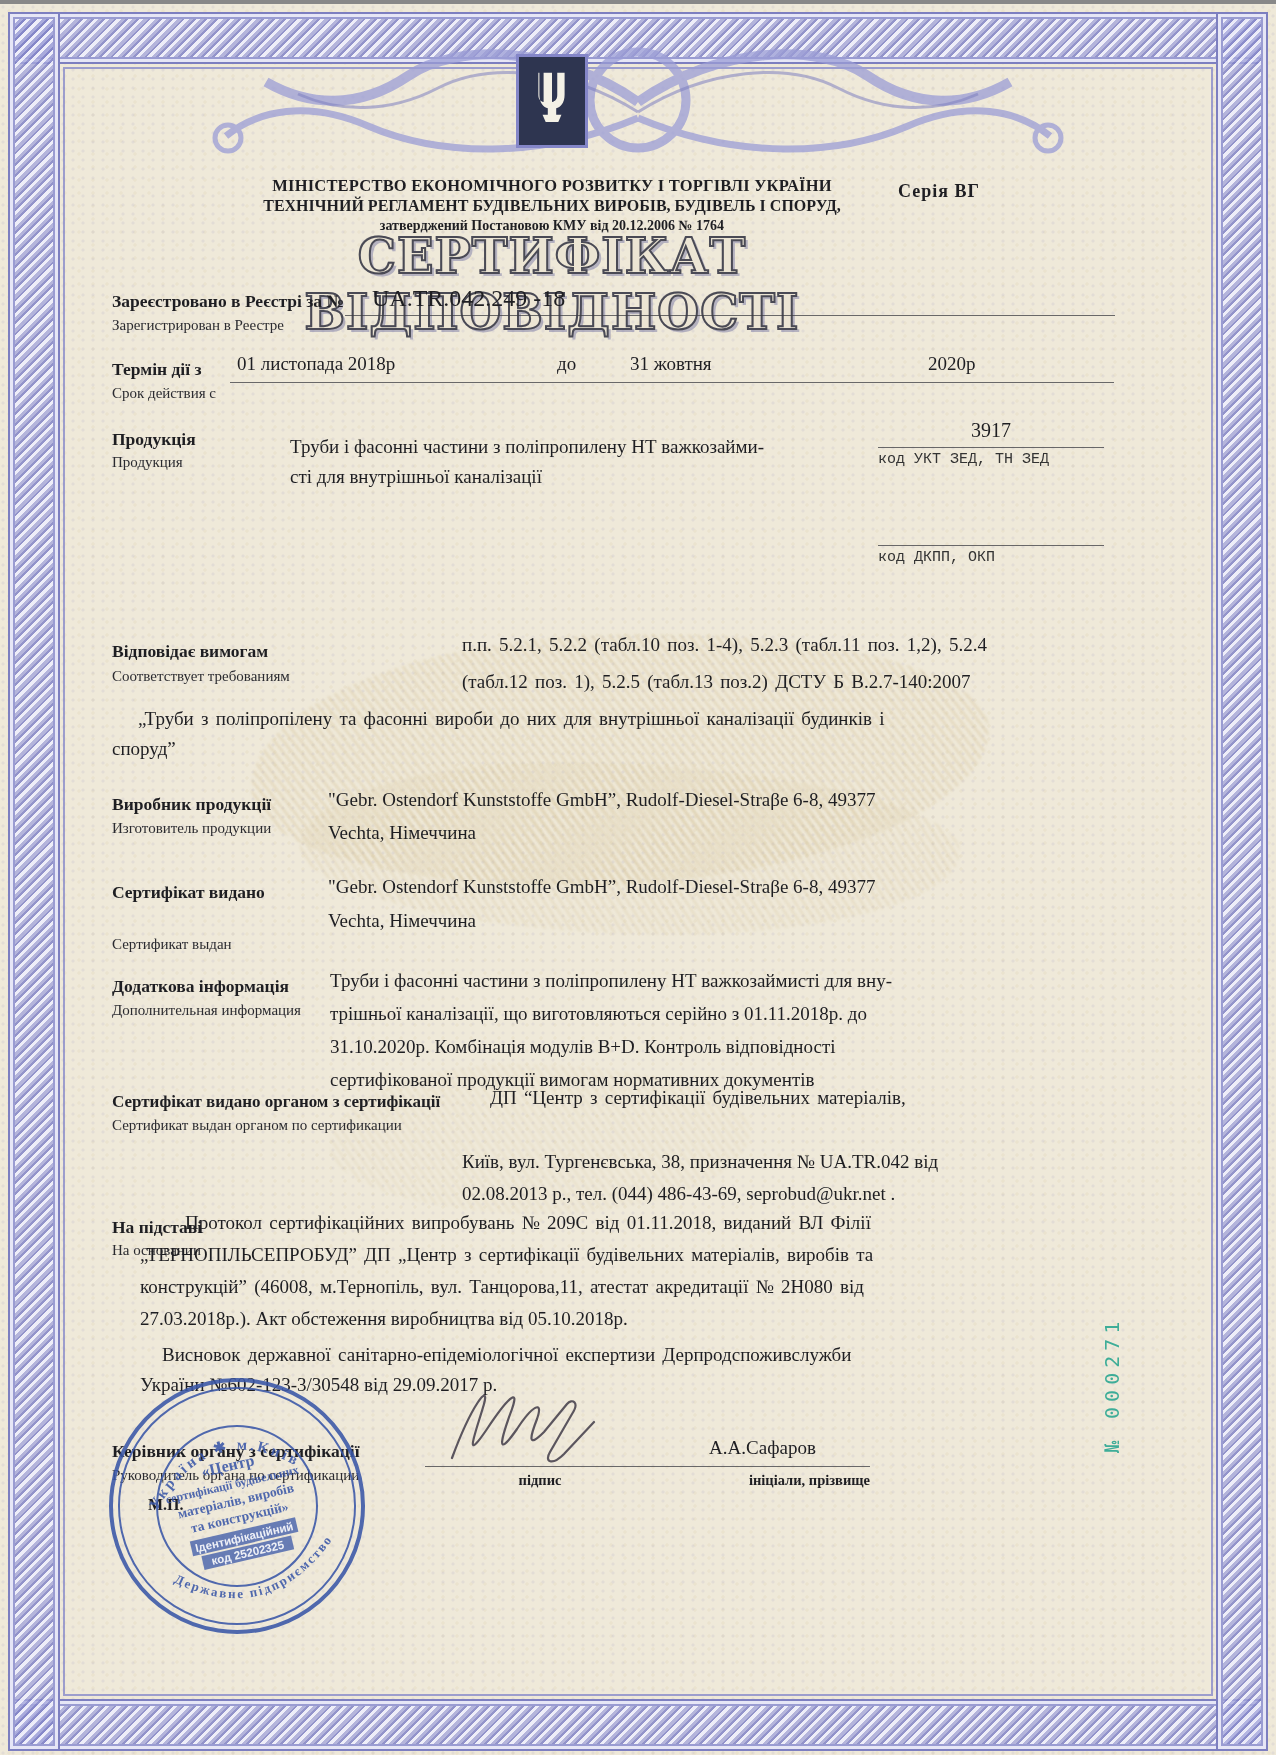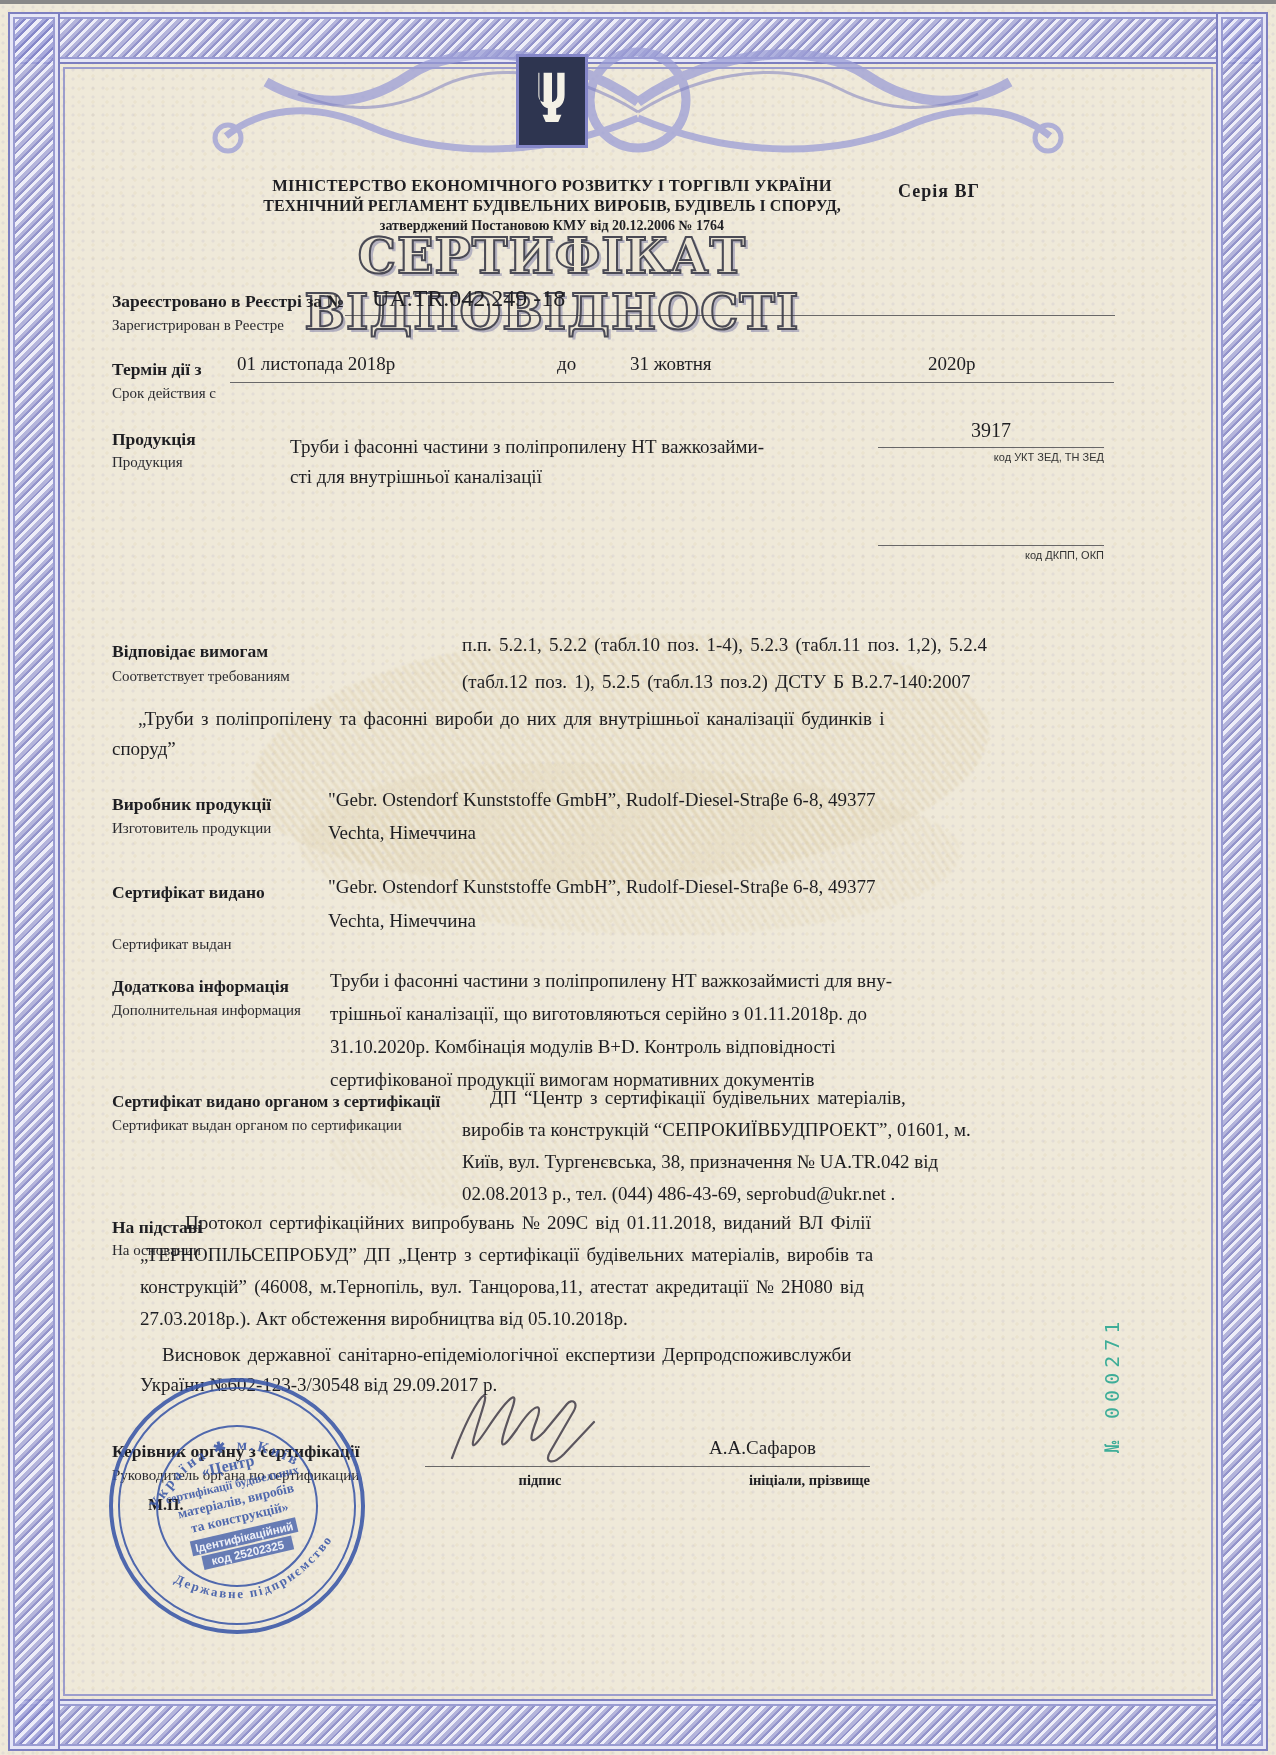--- a/index.html
+++ b/index.html
@@ -40,21 +40,21 @@
     font-family:"DejaVu Serif", serif;
     color:#ece5d4;
     -webkit-text-stroke:2px #4a4a55;
     text-shadow:3px 3px 0 rgba(110,110,160,.45), -1px -1px 0 rgba(74,74,85,.5);
   }
   
   .lbl{font-weight:bold;font-size:17.5px;}
   .sub{font-size:15px;color:#2b2b30;}
   .val{font-size:19px;}
   .rule{border-top:1.5px solid rgba(60,60,65,.75);height:0;}
-  .small-cap{font-size:11px;color:#333;text-align:right;font-family:Liberation Sans, sans-serif;}
+  .small-cap{font-size:15px;color:#333;text-align:left;font-family:Liberation Mono, monospace;}
   .just{word-spacing:2.5px;}
   
   .caption{font-size:14.5px;font-weight:bold;text-align:center;}
   .blank-no{
     left:1100px;top:1449px;transform:rotate(-90deg);transform-origin:0 0;
     white-space:nowrap;font-family:"DejaVu Sans Mono",monospace;
     font-size:20px;letter-spacing:5px;color:#2fa893;opacity:.92;
   }
   .stamp-wrap{left:103px;top:1368px;width:268px;height:268px;transform:rotate(-13deg);opacity:.88;}
   .wm{position:absolute;border-radius:45% 55% 50% 50%/55% 45% 55% 45%;
@@ -147,21 +147,20 @@
   <div class="abs lbl" style="left:112px;top:972px;">Додаткова інформація</div>
   <div class="abs sub" style="left:112px;top:998px;">Дополнительная информация</div>
   <div class="abs val" style="left:330px;top:966px;">Труби і фасонні частини з поліпропилену НТ важкозаймисті для вну-</div>
   <div class="abs val" style="left:330px;top:999px;">трішньої каналізації, що виготовляються серійно з 01.11.2018р. до</div>
   <div class="abs val" style="left:330px;top:1032px;">31.10.2020р. Комбінація модулів B+D. Контроль відповідності</div>
   <div class="abs val" style="left:330px;top:1065px;">сертифікованої продукції вимогам нормативних документів</div>
 
   <div class="abs lbl" style="left:112px;top:1088px;font-size:17px;">Сертифікат видано органом з сертифікації</div>
   <div class="abs sub" style="left:112px;top:1113px;">Сертификат выдан органом по сертификации</div>
   <div class="abs val just" style="left:490px;top:1083px;">ДП  “Центр  з  сертифікації  будівельних  матеріалів,</div>
-  <div class="abs val" style="left:462px;top:1115px;">виробів та конструкцій “СЕПРОКИЇВБУДПРОЕКТ”, 01601, м.</div>
   <div class="abs val" style="left:462px;top:1147px;">Київ, вул. Тургенєвська, 38, призначення № UA.TR.042 від</div>
   <div class="abs val" style="left:462px;top:1179px;">02.08.2013 р., тел. (044) 486-43-69, seprobud@ukr.net .</div>
 
   <div class="abs lbl" style="left:112px;top:1213px;">На підставі</div>
   <div class="abs sub" style="left:112px;top:1238px;">На основании</div>
   <div class="abs val just" style="left:185px;top:1208px;">Протокол  сертифікаційних  випробувань  №  209С  від  01.11.2018,  виданий  ВЛ  Філії</div>
   <div class="abs val just" style="left:140px;top:1240px;">„ТЕРНОПІЛЬСЕПРОБУД” ДП „Центр з сертифікації будівельних матеріалів, виробів та</div>
   <div class="abs val just" style="left:140px;top:1272px;">конструкцій” (46008, м.Тернопіль, вул.  Танцорова,11, атестат акредитації  №  2Н080  від</div>
   <div class="abs val" style="left:140px;top:1304px;">27.03.2018р.). Акт обстеження виробництва від 05.10.2018р.</div>
   <div class="abs val just" style="left:162px;top:1340px;">Висновок державної санітарно-епідеміологічної експертизи Дерпродспоживслужби</div>

